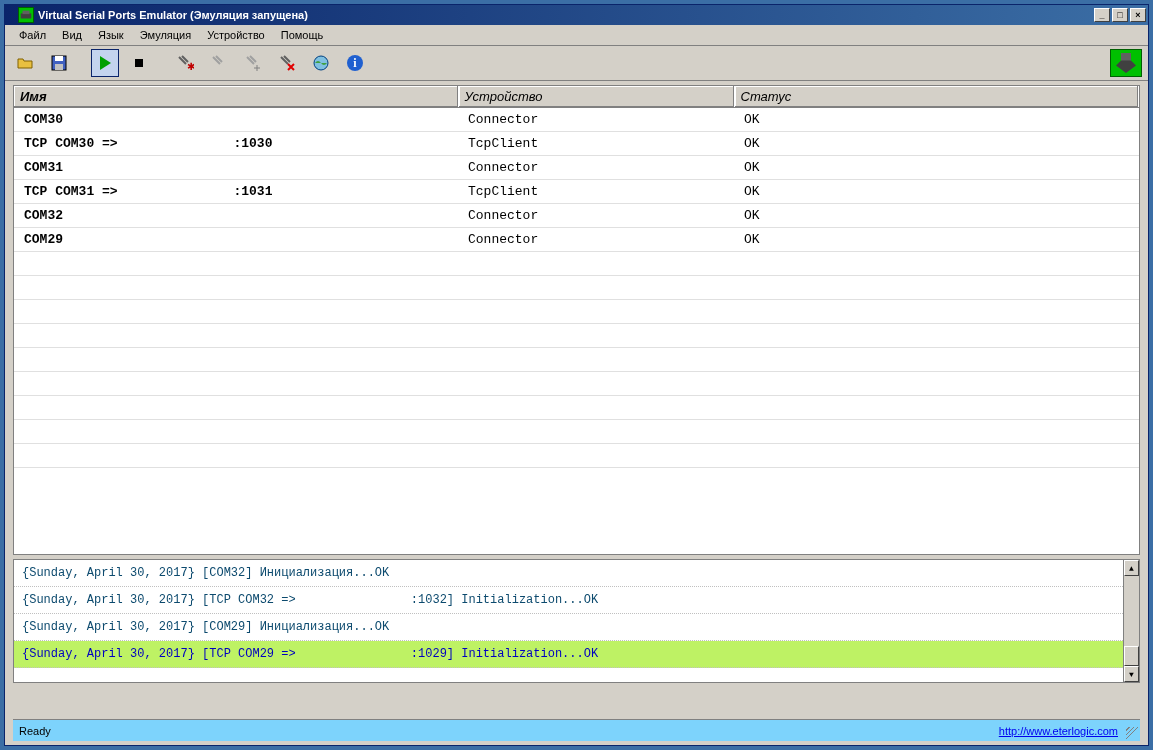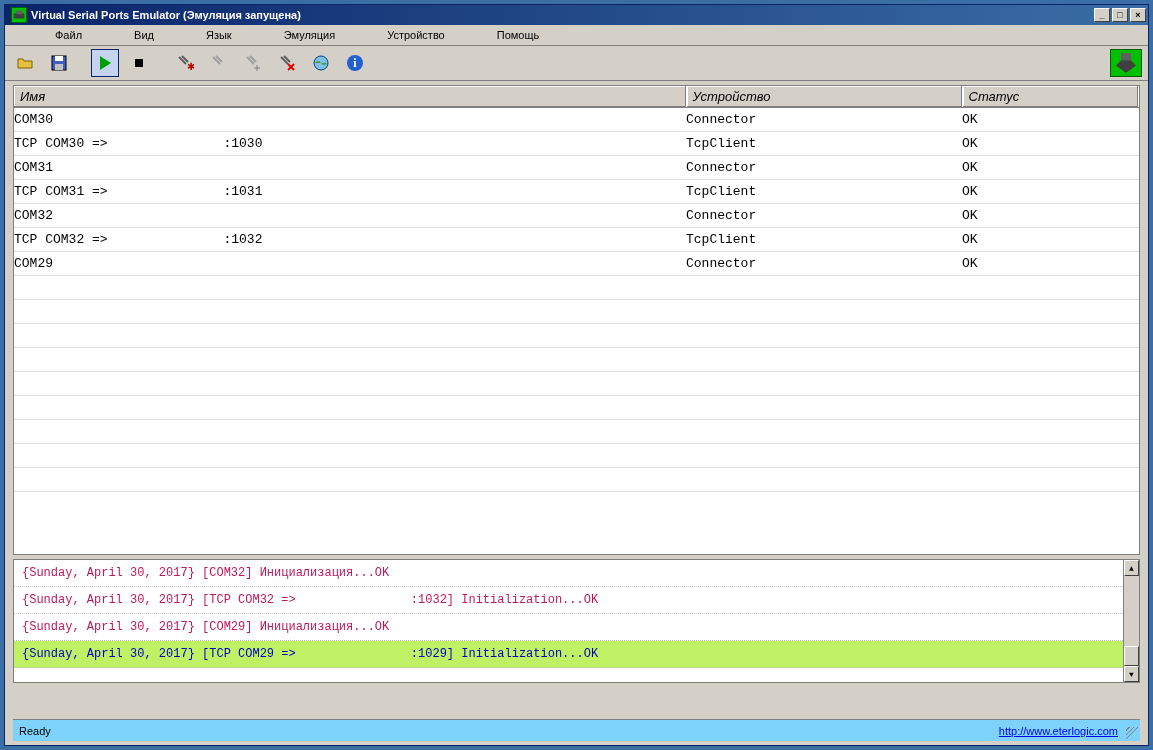--- a/index.html
+++ b/index.html
@@ -12,21 +12,21 @@
     border: 1px solid #0a246a;
     display: flex; flex-direction: column;
     position: relative;
   }
   .titlebar {
     height: 20px;
     background: linear-gradient(to right, #0a246a, #3b6ea5);
     color: #fff;
     font-weight: bold;
     display: flex; align-items: center;
-    padding-left: 6px;
+    padding-left: 13px;
     font-size: 11px;
   }
   .titlebar .app-icon {
     width: 16px; height: 16px;
     background: #00c000;
     margin-right: 4px;
     display:flex;align-items:center;justify-content:center;
     border:1px solid #006000;
   }
   .titlebar .title-text { flex: 1; }
@@ -41,21 +41,21 @@
     display:flex;align-items:center;justify-content:center;
     font-weight:bold; font-size:9px;
     font-family: Arial;
   }
 
   .menubar {
     display:flex;
     padding: 2px 6px;
     border-bottom: 1px solid #808080;
   }
-  .menubar .mitem { padding: 2px 8px; cursor:default;margin-left:36px; }
+  .menubar .mitem { padding: 2px 8px; cursor:default; }
 
   .toolbar {
     display:flex;
     align-items:center;
     padding: 3px 6px;
     border-bottom: 1px solid #808080;
     gap: 6px;
   }
   .tbtn {
     width: 28px; height: 28px;
@@ -92,25 +92,25 @@
     text-align:left;
     padding: 3px 6px;
     font-weight:normal;
     font-style: italic;
     font-family: Tahoma, sans-serif;
     height:18px;
     box-shadow: inset -1px -1px #808080, inset 1px 1px #fff;
   }
   tbody td {
     border-bottom: 1px solid #e0e0e0;
-    padding: 4px 0;
+    padding: 4px 10px;
     height: 18px;
     color:#000;
   }
-  .col-name { width: 672px; }
+  .col-name { width: 444px; font-weight: bold; }
   .col-dev { width: 276px; }
   .redact {
     display:inline-block;
     width: 108px; height: 14px;
     vertical-align: middle;
   }
 
   .log-container {
     margin-top: 4px;
     border: 1px solid #808080;
@@ -133,21 +133,21 @@
   }
   .log-scroll .thumb {
     position:absolute; bottom:16px; left:0; right:0;
     height:20px;
     background:#d4d0c8;
     border:1px solid #fff; border-right-color:#404040; border-bottom-color:#404040;
   }
   .log-line {
     padding: 6px 8px;
     border-bottom: 1px dotted #c0c0c0;
-    color: #be185d;
+    color: #0c4a6e;
   }
   .log-line.sel { background: #bef264; color:#0000c0; }
 
   .statusbar {
     height: 22px;
     border-top:1px solid #808080;
     display:flex; align-items:center;
     padding: 0 6px;
     margin: 4px 8px 4px 8px;
     background:#7dd3fc;
@@ -287,25 +287,20 @@
               <td>OK</td>
             </tr>
             <tr>
               <td class="col-name">TCP COM31 =&gt; <span class="redact"></span>:1031</td>
               <td class="col-dev">TcpClient</td>
               <td>OK</td>
             </tr>
             <tr>
               <td class="col-name">COM32</td>
               <td class="col-dev">Connector</td>
-              <td>OK</td>
-            </tr>
-            <tr>
-              <td class="col-name">TCP COM32 =&gt; <span class="redact"></span>:1032</td>
-              <td class="col-dev">TcpClient</td>
               <td>OK</td>
             </tr>
             <tr>
               <td class="col-name">COM29</td>
               <td class="col-dev">Connector</td>
               <td>OK</td>
             </tr>
             <tr>
               <td class="col-name">&nbsp;</td>
               <td class="col-dev"></td>

